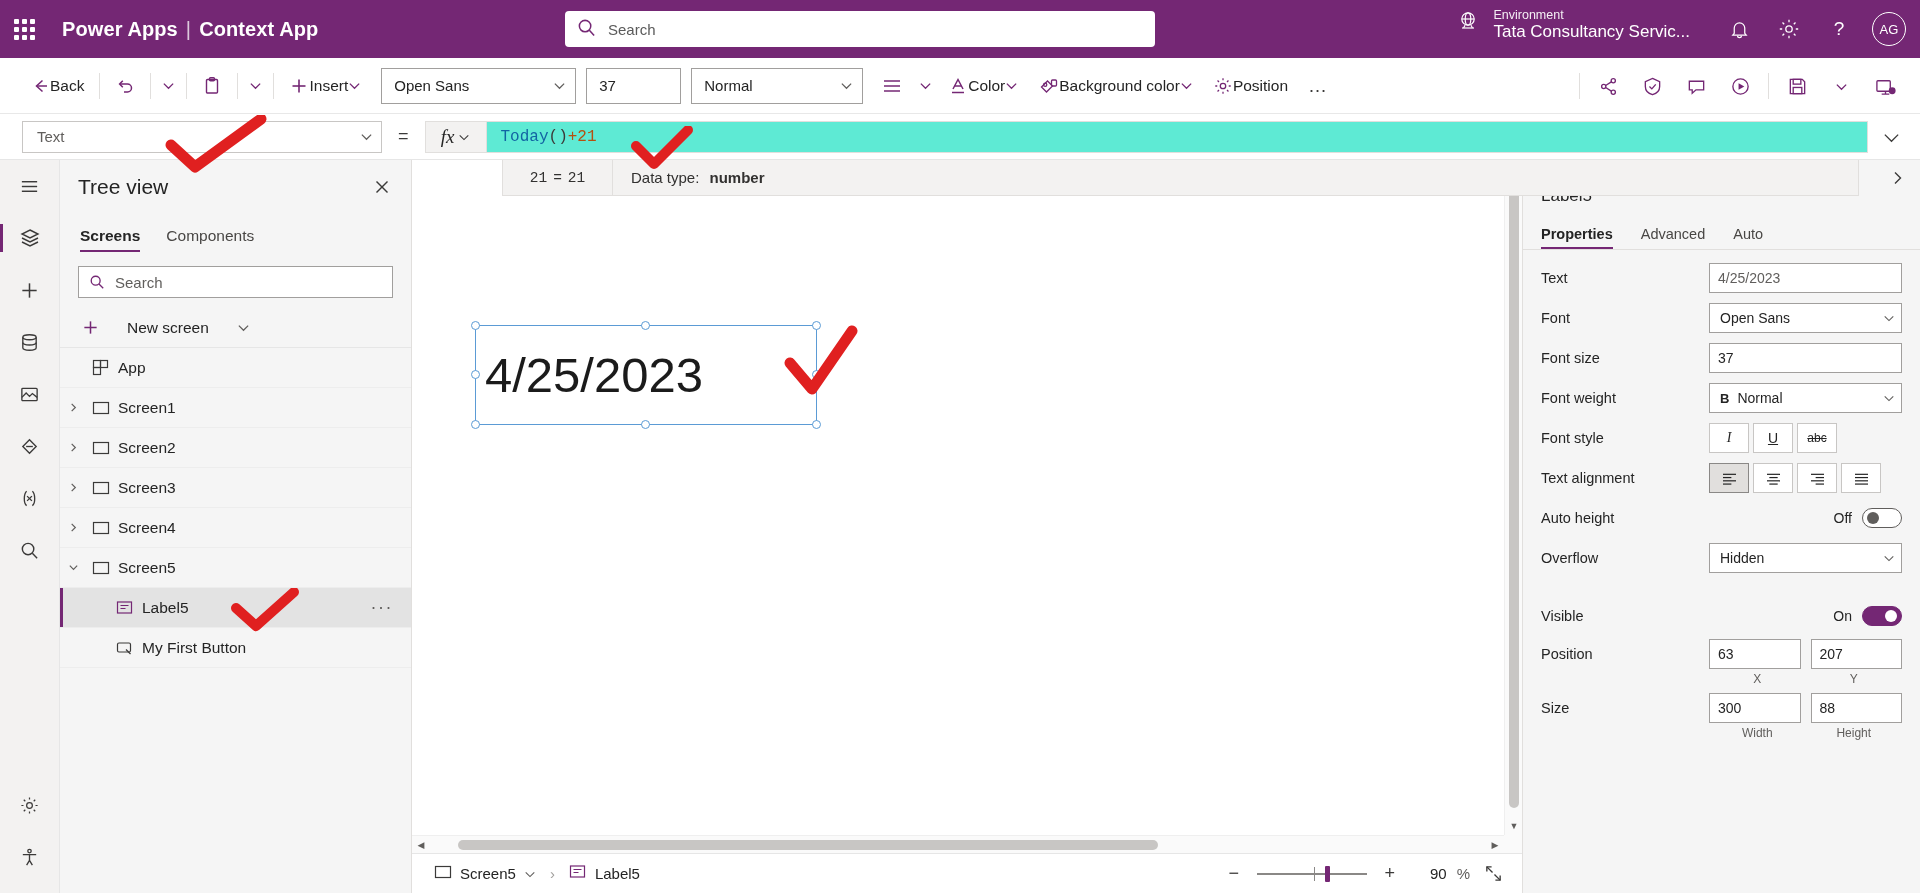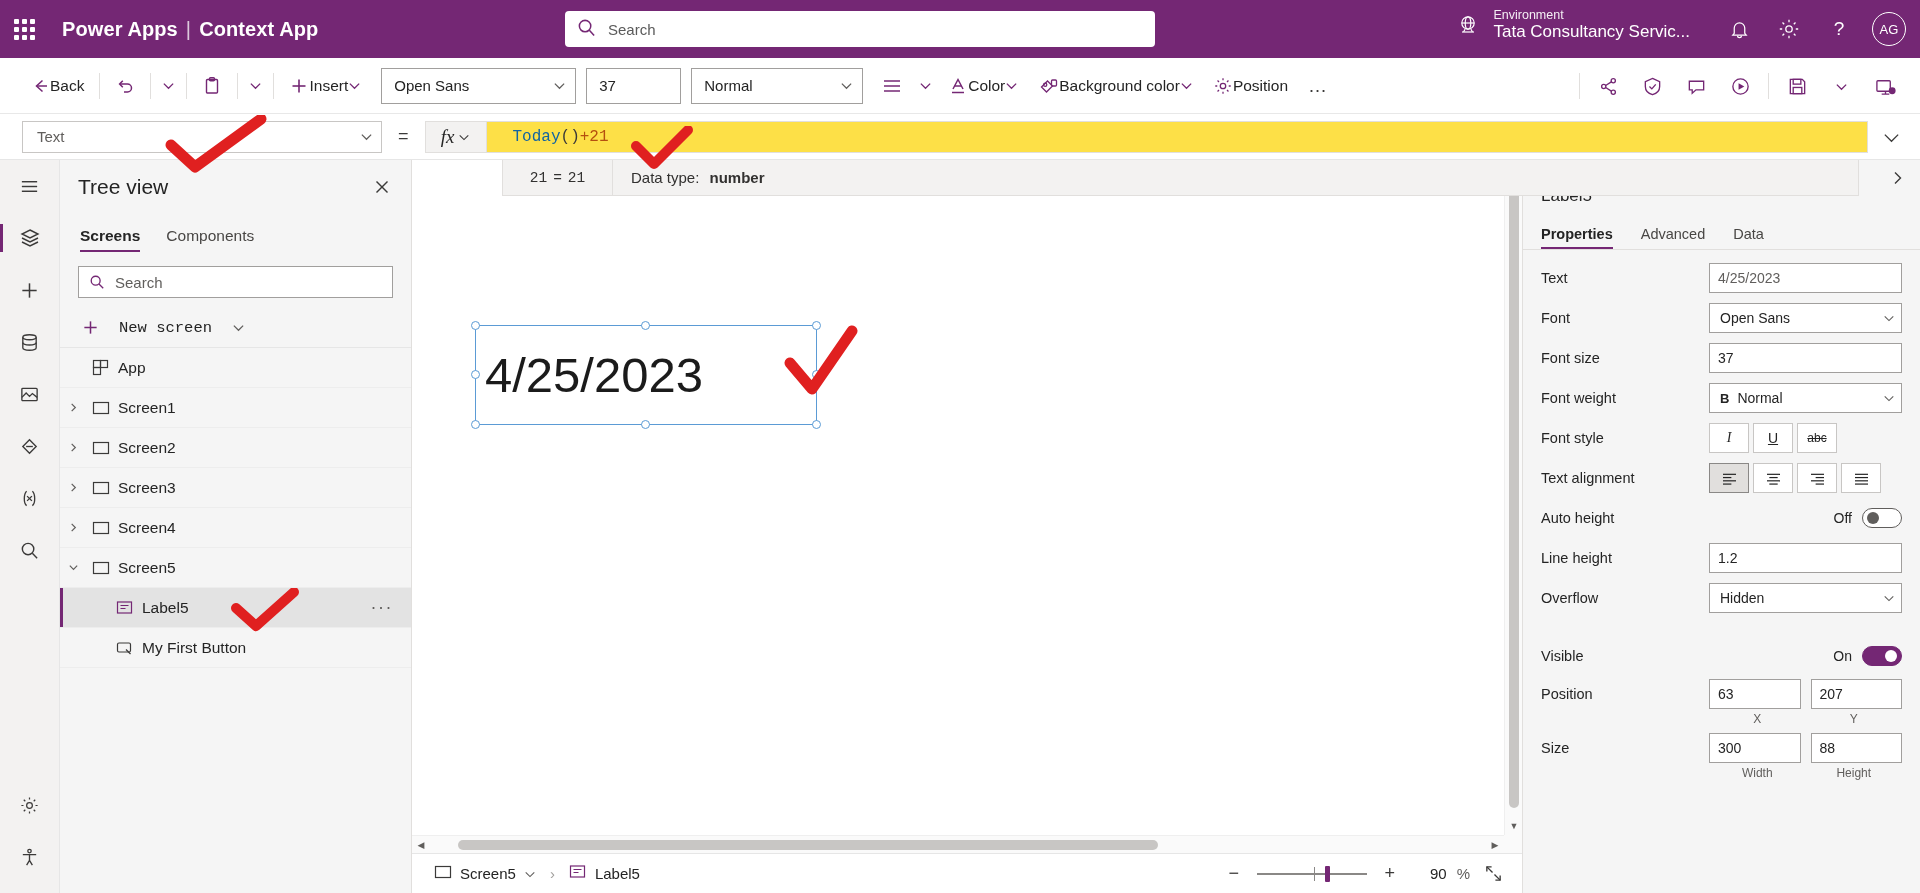--- a/index.html
+++ b/index.html
@@ -41,21 +41,21 @@
     background: #ffffff; border-radius: 4px;
     display: flex; align-items: center; padding: 0 12px;
   }
   .searchwrap svg { flex: 0 0 auto; }
   .searchwrap .ph {
     margin-left: 12px; color: #5a5a5a; font-size: 15px;
   }
 
   .envblock {
     position: absolute; right: 230px; top: 8px;
-    display: flex; align-items: flex-end; gap: 12px;
+    display: flex; align-items: flex-start; gap: 12px;
   }
   .envtext { line-height: 1.15; }
   .envtext .lbl { font-size: 12.5px; opacity: .92; }
   .envtext .val { font-size: 17px; }
 
   .headicons {
     position: absolute; right: 14px; top: 0; height: 58px;
     display: flex; align-items: center; gap: 4px;
   }
   .hicon {
@@ -112,21 +112,21 @@
   }
   .eqsign { margin: 0 16px; font-size: 18px; color: #3b3a39; }
   .fxbtn {
     width: 62px; height: 32px; background: #f3f2f1; border: 1px solid #e1dfdd;
     display: flex; align-items: center; justify-content: center; gap: 4px;
     cursor: pointer;
   }
   .fxbtn .fx { font-family: "Liberation Serif", serif; font-style: italic; font-size: 19px; }
   .fmlinput {
     flex: 1; height: 32px; border: 1px solid #e1dfdd; border-left: none;
-    background: #fde047; display: flex; align-items: center; padding-left: 26px;
+    background: #5eead4; display: flex; align-items: center; padding-left: 14px;
     font-family: "Liberation Mono", monospace; font-size: 16px;
     margin-right: 52px;
   }
   .tok-fn { color: #1264a3; }
   .tok-paren { color: #3b3a39; }
   .tok-op { color: #b5500f; }
   .tok-num { color: #b5500f; }
   .fmlchev {
     position: absolute; right: 12px; top: 7px;
     width: 34px; height: 32px; display: flex; align-items: center; justify-content: center;
@@ -184,23 +184,22 @@
   .ttab.active::after {
     content: ""; position: absolute; left: 0; right: 0; bottom: 0; height: 2px; background: #742774;
   }
   .tree-search {
     margin: 14px 18px 0 18px; height: 32px; border: 1px solid #a19f9d; background: #fff;
     display: flex; align-items: center; padding: 0 10px; gap: 10px;
   }
   .tree-search .ph { color: #605e5c; font-size: 15px; }
   .newscreen {
     margin: 10px 0 0 0; height: 40px; display: flex; align-items: center;
-    gap: 20px; padding-left: 22px; cursor: pointer; font-size: 15.5px;
+    gap: 28px; padding-left: 22px; cursor: pointer; font-size: 15.5px;
     border-bottom: 1px solid #e6e6e6;
-    font-family: Liberation Mono, monospace;
   }
   .trow {
     height: 40px; display: flex; align-items: center; font-size: 15.5px;
     color: #242424; cursor: pointer; border-bottom: 1px solid #ededed;
     position: relative;
   }
   .trow.sel { background: #e3e3e3; }
   .trow.sel::before {
     content: ""; position: absolute; left: 0; top: 0; bottom: 0; width: 3px; background: #742774;
   }
@@ -889,21 +888,21 @@
     <svg width="16" height="16" viewBox="0 0 16 16" fill="none" stroke="#3b3a39" stroke-width="1.4">
         <path d="M5 2.5 10.5 8 5 13.5"></path>
       </svg>
   </div>
   <div class="props-clip">
     <div class="props-ctl">Class</div>
     <div class="props-name">Label5</div>
     <div class="props-tabs">
       <div class="ptab active">Properties</div>
       <div class="ptab">Advanced</div>
-      <div class="ptab">Data</div>
+      <div class="ptab">Auto</div>
     </div>
 
     <div style="height:8px;"></div>
 
     <div class="prow">
       <span class="plabel">Text</span>
       <div class="pfield readonly">
         <span>4/25/2023</span>
       </div>
     </div>
@@ -992,26 +991,20 @@
     <div class="prow">
       <span class="plabel">Auto height</span>
       <div class="toggle-wrap">
         <span class="tgl-label">Off</span>
         <div class="tgl">
             <span class="dot"></span>
           </div>
       </div>
     </div>
 
-    <div class="prow">
-      <span class="plabel">Line height</span>
-      <div class="pfield">
-        <span>1.2</span>
-      </div>
-    </div>
 
     <div class="prow">
       <span class="plabel">Overflow</span>
       <div class="pselect">
         <span class="pcv">Hidden</span>
         <svg width="12" height="12" viewBox="0 0 14 14" fill="none" stroke="#605e5c" stroke-width="1.3">
             <path d="M2 5l5 5 5-5"></path>
           </svg>
       </div>
     </div>

